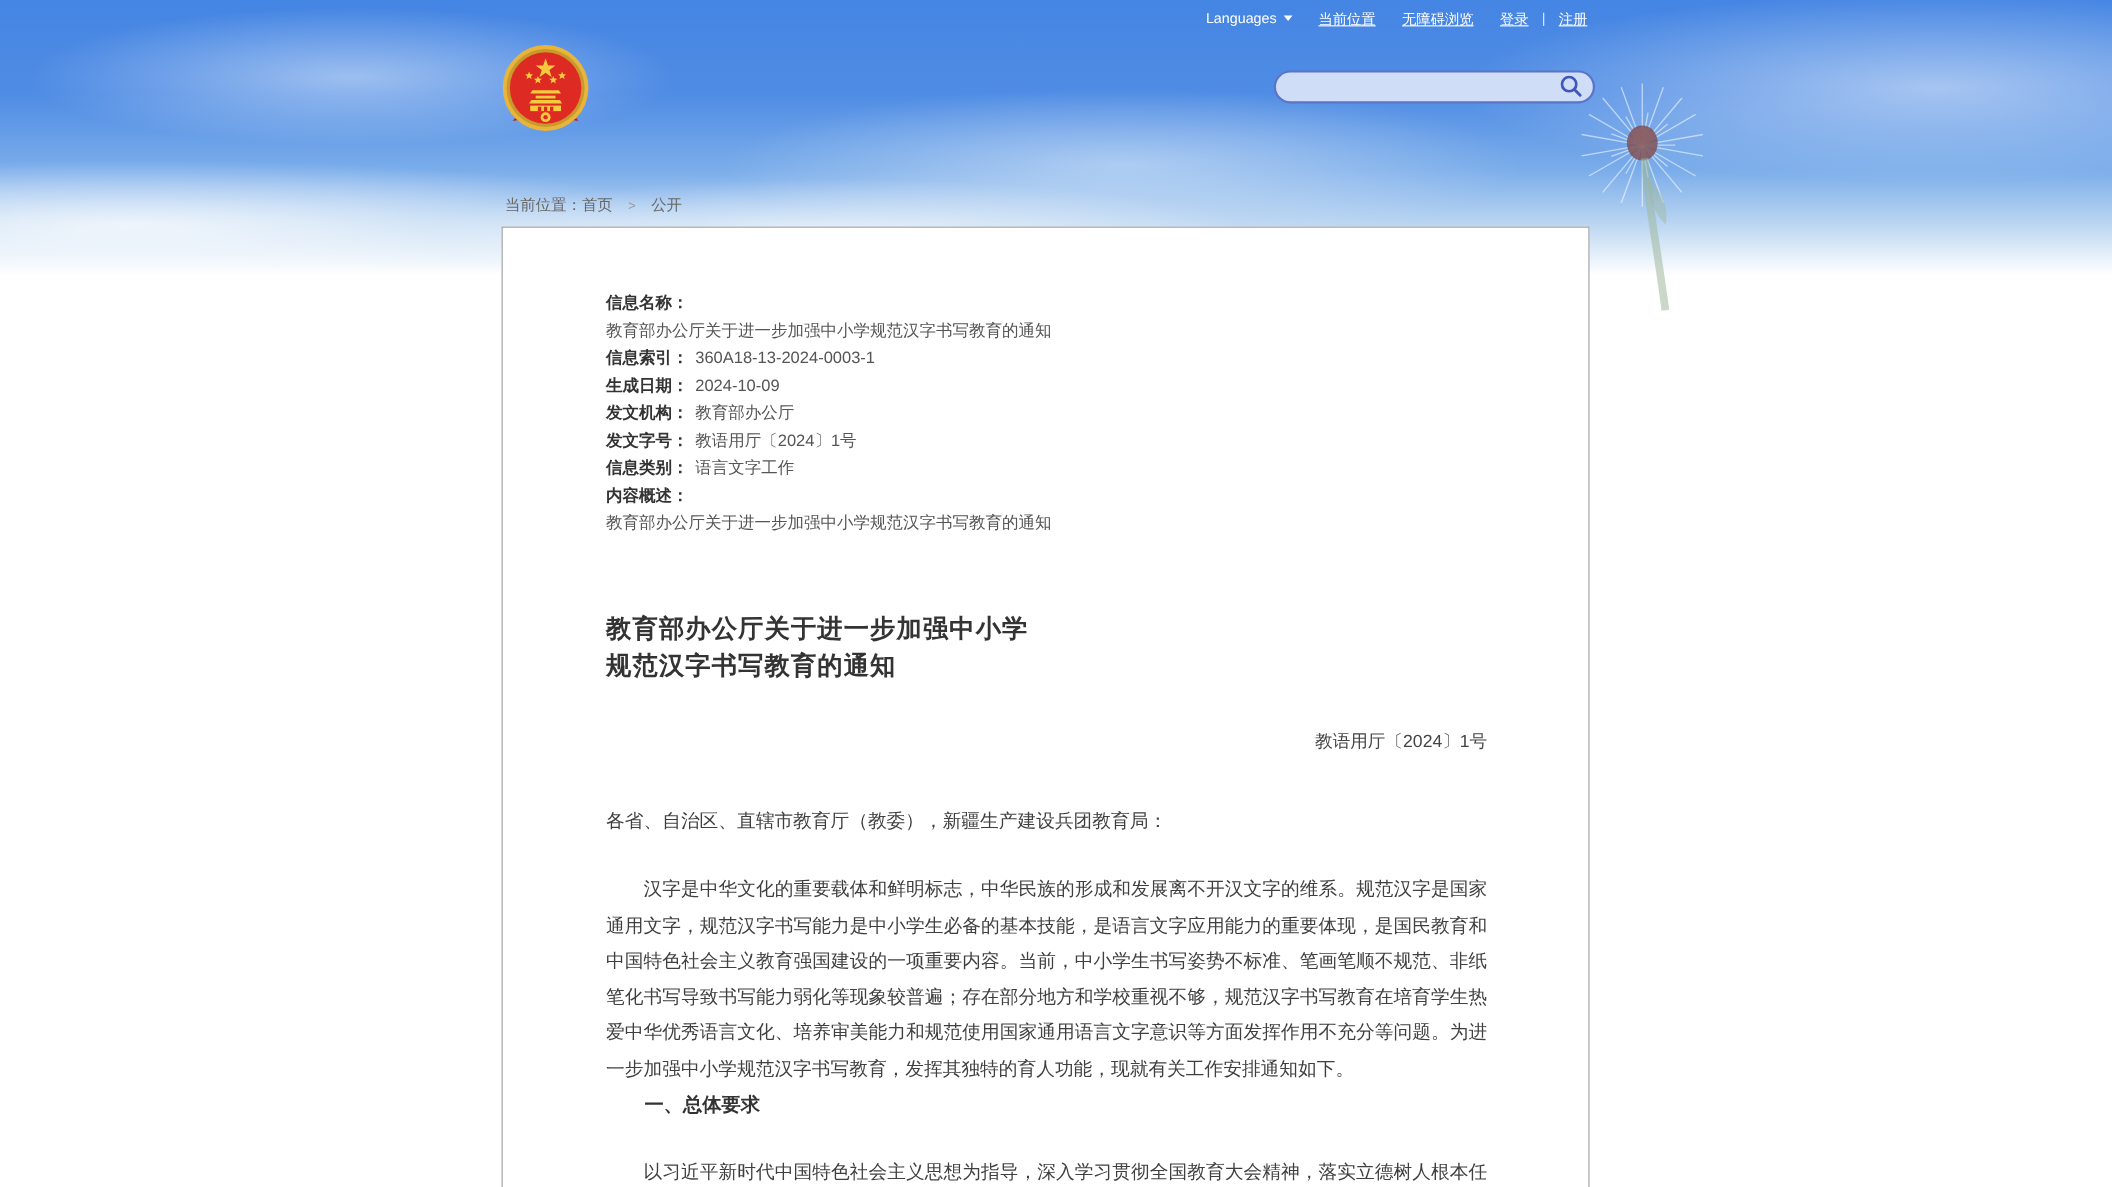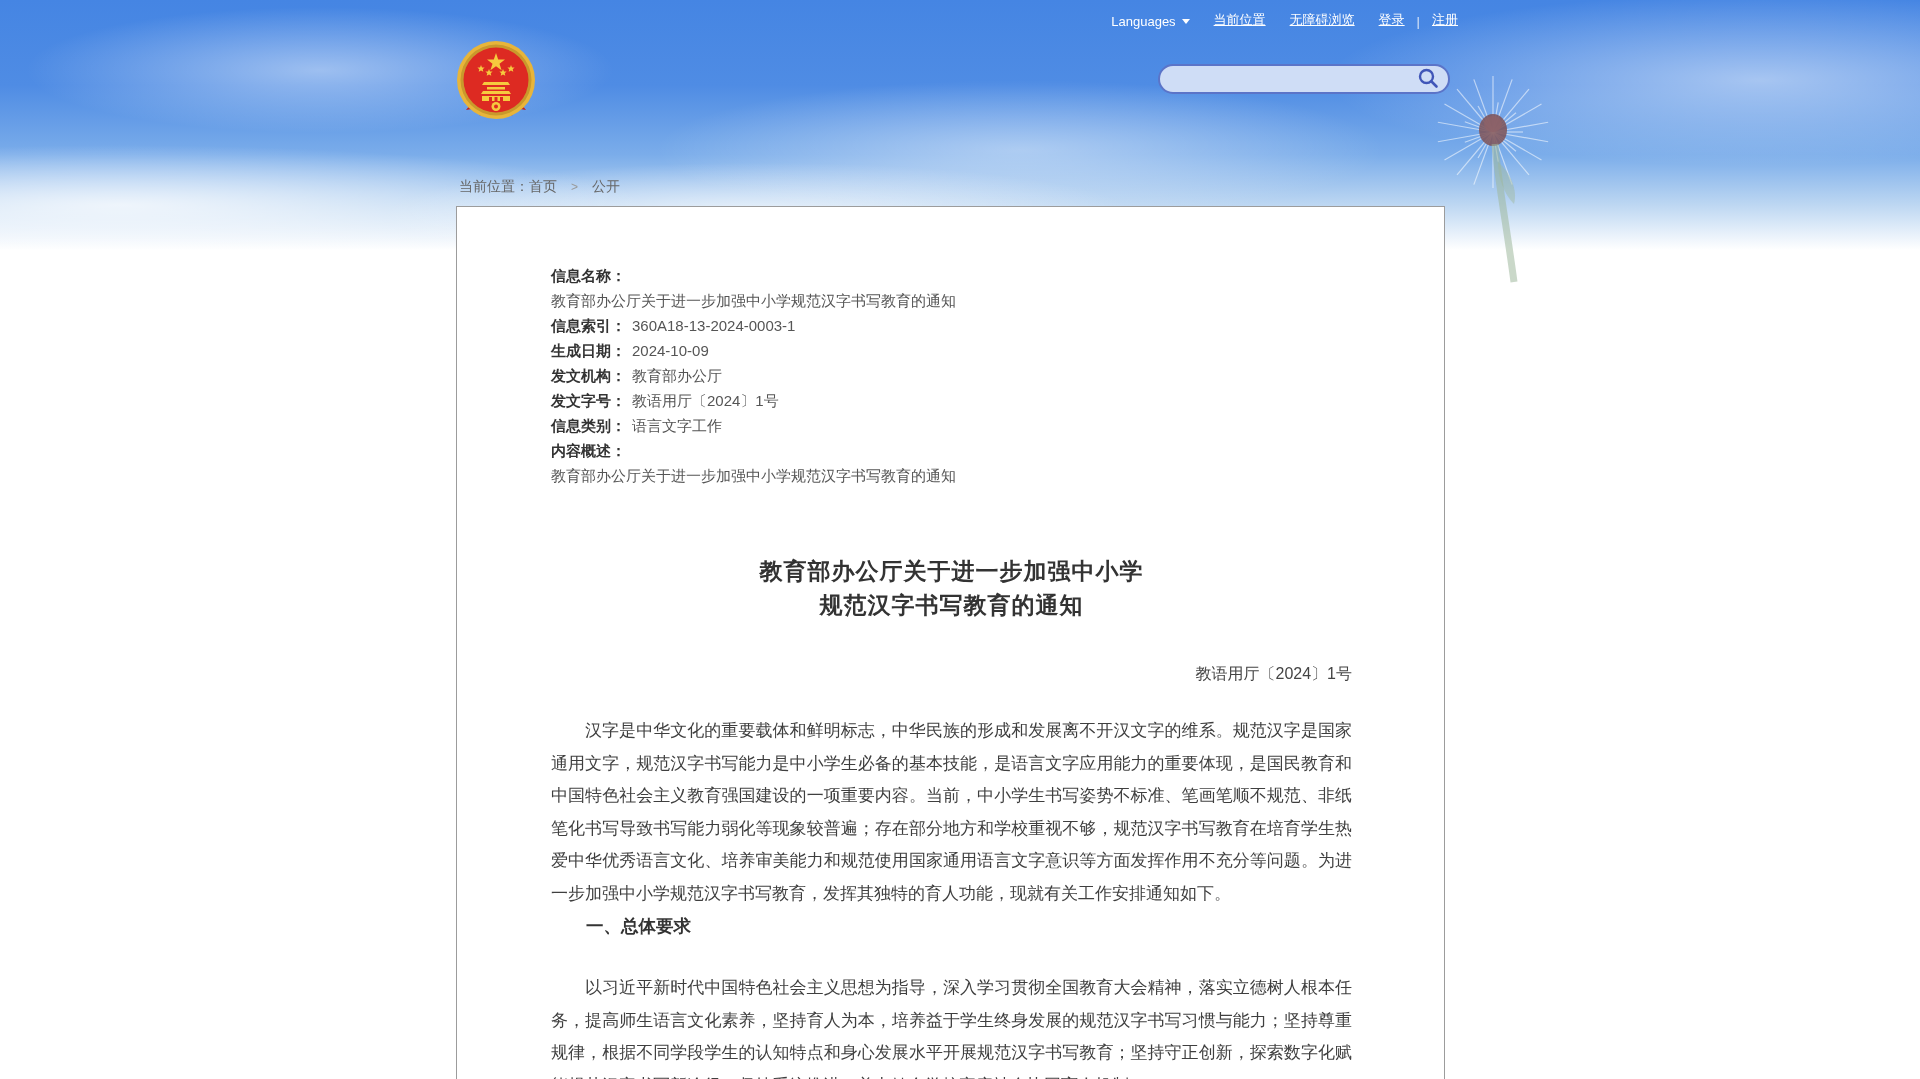--- a/index.html
+++ b/index.html
@@ -14,22 +14,22 @@
     background-image:
       radial-gradient(ellipse 420px 90px at 320px 70px,  rgba(255,255,255,.45), rgba(255,255,255,0) 70%),
       radial-gradient(ellipse 520px 100px at 1020px 150px, rgba(255,255,255,.40), rgba(255,255,255,0) 70%),
       radial-gradient(ellipse 600px 120px at 1760px 80px,  rgba(255,255,255,.50), rgba(255,255,255,0) 72%),
       radial-gradient(ellipse 700px 80px  at 120px 205px,  rgba(255,255,255,.75), rgba(255,255,255,0) 75%),
       radial-gradient(ellipse 500px 70px  at 760px 215px,  rgba(255,255,255,.65), rgba(255,255,255,0) 75%),
       linear-gradient(180deg,#4585e3 0%, #4f8ce4 34%, #7badea 62%, #bdd7f2 82%, #ffffff 100%);
   }
   
   .topnav {
-    position:absolute; top:9px; right:462px; height:20px;
-    display:flex; align-items:flex-end; color:#fff; font-size:13px; white-space:nowrap;
+    position:absolute; top:9px; right:477px; height:20px;
+    display:flex; align-items:flex-start; color:#fff; font-size:13px; white-space:nowrap;
   }
   .topnav .tn-item { display:flex; align-items:center; cursor:pointer; }
   .topnav .caret {
     width:0; height:0; margin-left:6px;
     border-left:4px solid transparent; border-right:4px solid transparent;
     border-top:5px solid #ffffff;
   }
   .topnav .tn-link { color:#fff; text-decoration:underline; margin-left:24px; cursor:pointer; }
   .topnav .tn-sep { margin-left:12px; color:#dce6f8; }
   .topnav .tn-sep + .tn-link { margin-left:12px; }
@@ -73,21 +73,21 @@
   }
   
   .meta { font-size:15px; line-height:25px; color:#555; }
   .meta-row { display:flex; white-space:nowrap;flex-direction:column; }
   .meta-label { font-weight:bold; color:#333; margin-right:6px; }
   .mg { display:flex; }
   .mg-w1 { width:244px; } .mg-w2 { width:245px; }
   .mg-x1 { width:239px; } .mg-x2 { flex:1; }
   
   .doc-title {
-    margin-top:66px; text-align:center; font-size:23px; font-weight:bold;
+    margin-top:66px; font-size:23px; font-weight:bold;
     color:#333; line-height:34px; letter-spacing:1px;
   }
   .doc-number { margin-top:42px; text-align:right; font-size:16px; color:#444; }
   .salutation { margin-top:46px; font-size:17px; color:#3f3f3f; line-height:32px; }
   .body-para {
     margin-top:30px; font-size:17px; color:#3f3f3f; line-height:32.5px;
     text-indent:2em; text-align:justify;
   }
   .section-heading {
     font-size:17.5px; font-weight:bold; color:#333;
@@ -227,20 +227,21 @@
     </div>
   </section>
 
   <h1 class="doc-title">
     <span>教育部办公厅关于进一步加强中小学</span><br>
     <span>规范汉字书写教育的通知</span>
   </h1>
 
   <div class="doc-number">教语用厅〔2024〕1号</div>
 
+  <p class="salutation">各省、自治区、直辖市教育厅（教委），新疆生产建设兵团教育局：</p>
 
   <p class="body-para">汉字是中华文化的重要载体和鲜明标志，中华民族的形成和发展离不开汉文字的维系。规范汉字是国家通用文字，规范汉字书写能力是中小学生必备的基本技能，是语言文字应用能力的重要体现，是国民教育和中国特色社会主义教育强国建设的一项重要内容。当前，中小学生书写姿势不标准、笔画笔顺不规范、非纸笔化书写导致书写能力弱化等现象较普遍；存在部分地方和学校重视不够，规范汉字书写教育在培育学生热爱中华优秀语言文化、培养审美能力和规范使用国家通用语言文字意识等方面发挥作用不充分等问题。为进一步加强中小学规范汉字书写教育，发挥其独特的育人功能，现就有关工作安排通知如下。</p>
 
   <h2 class="section-heading">一、总体要求</h2>
 
   <p class="body-para">以习近平新时代中国特色社会主义思想为指导，深入学习贯彻全国教育大会精神，落实立德树人根本任务，提高师生语言文化素养，坚持育人为本，培养益于学生终身发展的规范汉字书写习惯与能力；坚持尊重规律，根据不同学段学生的认知特点和身心发展水平开展规范汉字书写教育；坚持守正创新，探索数字化赋能规范汉字书写新途径；坚持系统推进，着力健全学校家庭社会协同育人机制。</p>
 
 </main>
 
 </body></html>

